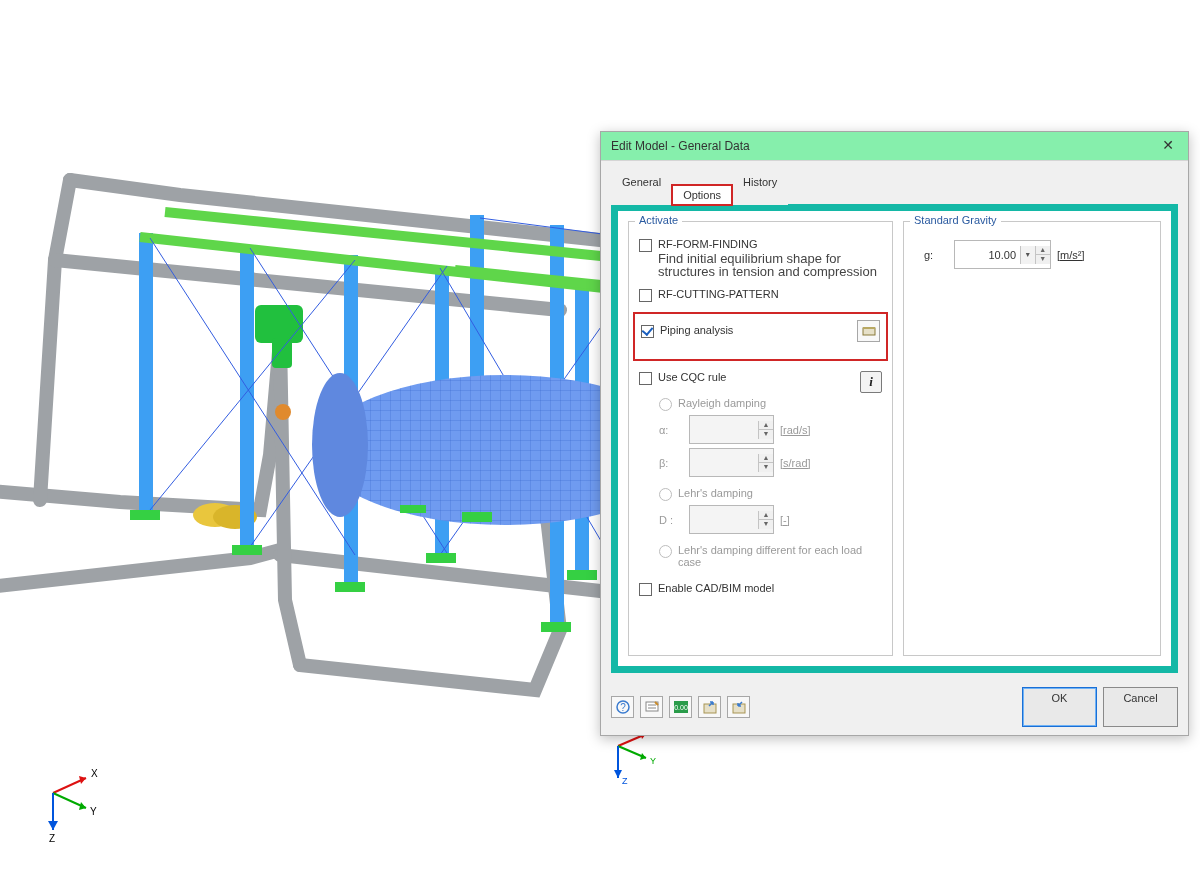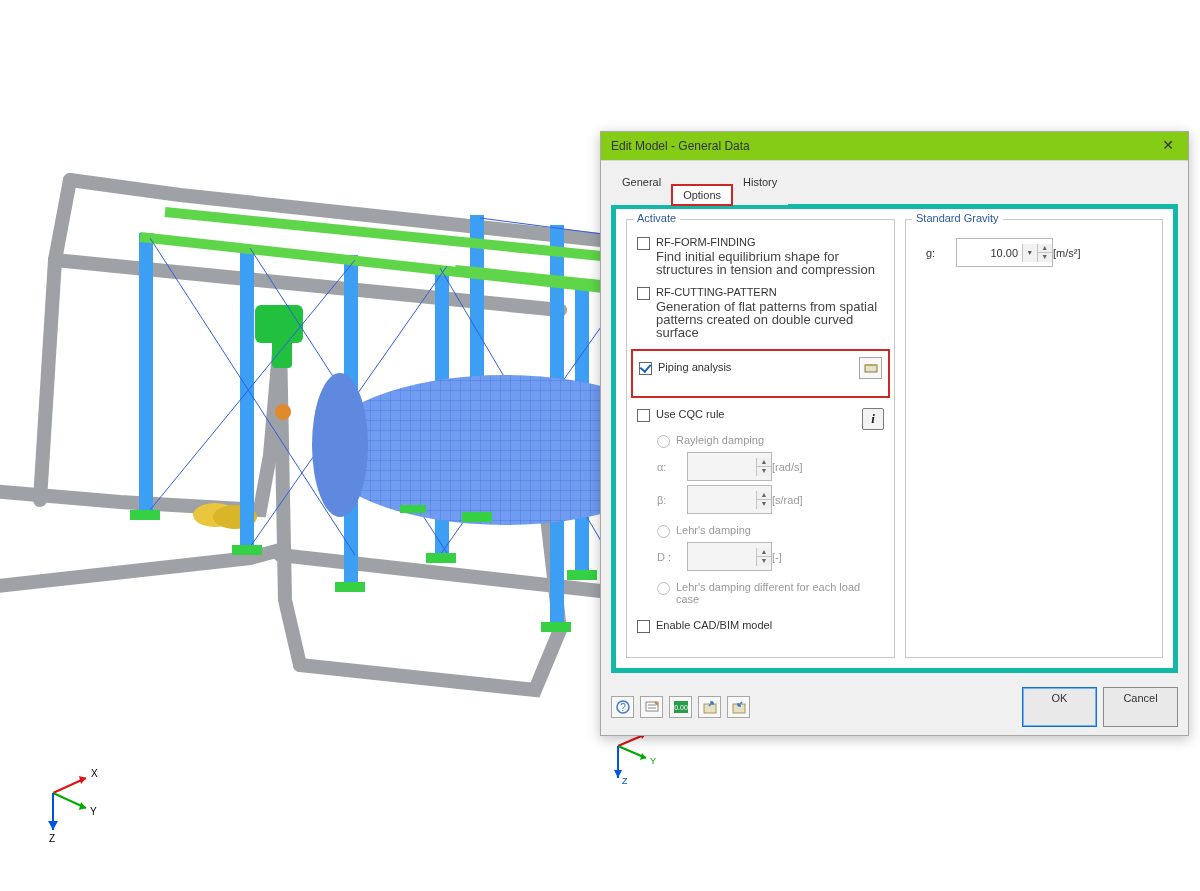--- a/index.html
+++ b/index.html
@@ -32,21 +32,21 @@
     border: 1px solid #a7a7a7;
     box-shadow: 0 3px 12px rgba(0,0,0,.25);
     display: flex;
     flex-direction: column;
   }
   .dlg-titlebar {
     display: flex;
     align-items: center;
     padding: 4px 6px 4px 10px;
     font-size: 12px;
-    background: #84cc16;
+    background: #86efac;
     border-bottom: 1px solid #d5d5d5;
   }
   .dlg-titlebar .title { flex: 1; }
   .dlg-close {
     width: 28px; height: 20px;
     font-size: 14px;
     text-align: center;
     line-height: 18px;
     cursor: default;
   }
@@ -76,21 +76,21 @@
     border: 1px solid #aaa;
     border-bottom-color: #fff;
     z-index: 2;
   }
   .tab.highlight {
     outline: 2px solid #d02626;
     outline-offset: -1px;
     margin-top: 13px;
   }
   .tab-panel {
-    border: 5px solid #14b8a6;
+    border: 7px solid #14b8a6;
     background: #fff;
     flex: 1;
     display: flex;
     gap: 10px;
     padding: 10px 10px 10px 10px;
   }
 
   
   .group {
     border: 1px solid #c8c8c8;
@@ -218,21 +218,21 @@
   .spin .sbtn:last-child { border-bottom: none; }
   .spin.combo .val { text-align: right; }
   .spin.combo .spin-btns { width: 30px; flex-direction: row; }
   .spin.combo .dropbtn {
     width: 15px; height: 18px; border-right: 1px solid #c4c4c4;
     font-size: 8px; text-align: center; line-height: 18px; color: #555;
     background: #f2f2f2;
   }
   .spin.combo .sbtns-v { display: flex; flex-direction: column; width: 15px; }
   .spin.combo .sbtns-v .sbtn { height: 9px; }
-  .unit { color: #9a9a9a; }
+  .unit { margin-left: 6px; color: #9a9a9a; text-decoration: underline; }
   .unit.enabled { color: #333; }
 
   
   .dlg-footer {
     display: flex;
     align-items: center;
     padding: 6px 10px 8px 10px;
     gap: 6px;
   }
   .dlg-footer .spacer { flex: 1; }
@@ -390,21 +390,20 @@
             <span class="txt">
               <span>RF-FORM-FINDING</span>
               <span class="sub">Find initial equilibrium shape for structures in tension and compression</span>
             </span>
           </div>
 
           <div class="opt">
             <span class="chk-box"></span>
             <span class="txt">
               <span>RF-CUTTING-PATTERN</span>
-              <span class="sub">Generation of flat patterns from spatial patterns created on double curved surface</span>
             </span>
           </div>
 
           <div class="row-highlight">
             <div class="opt compact">
               <span class="chk-box checked"></span>
               <span class="txt">
                 <span>Piping analysis</span>
               </span>
             </div>

